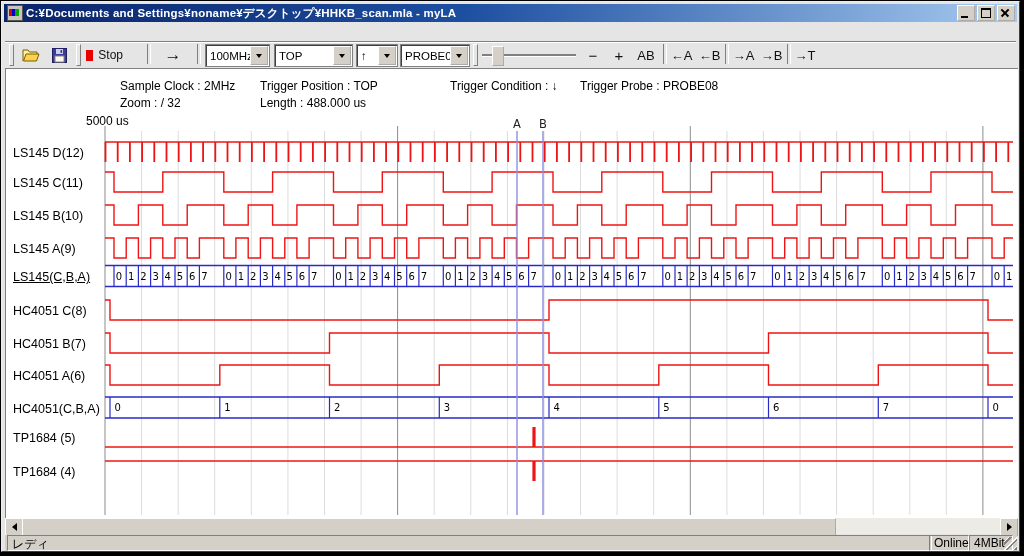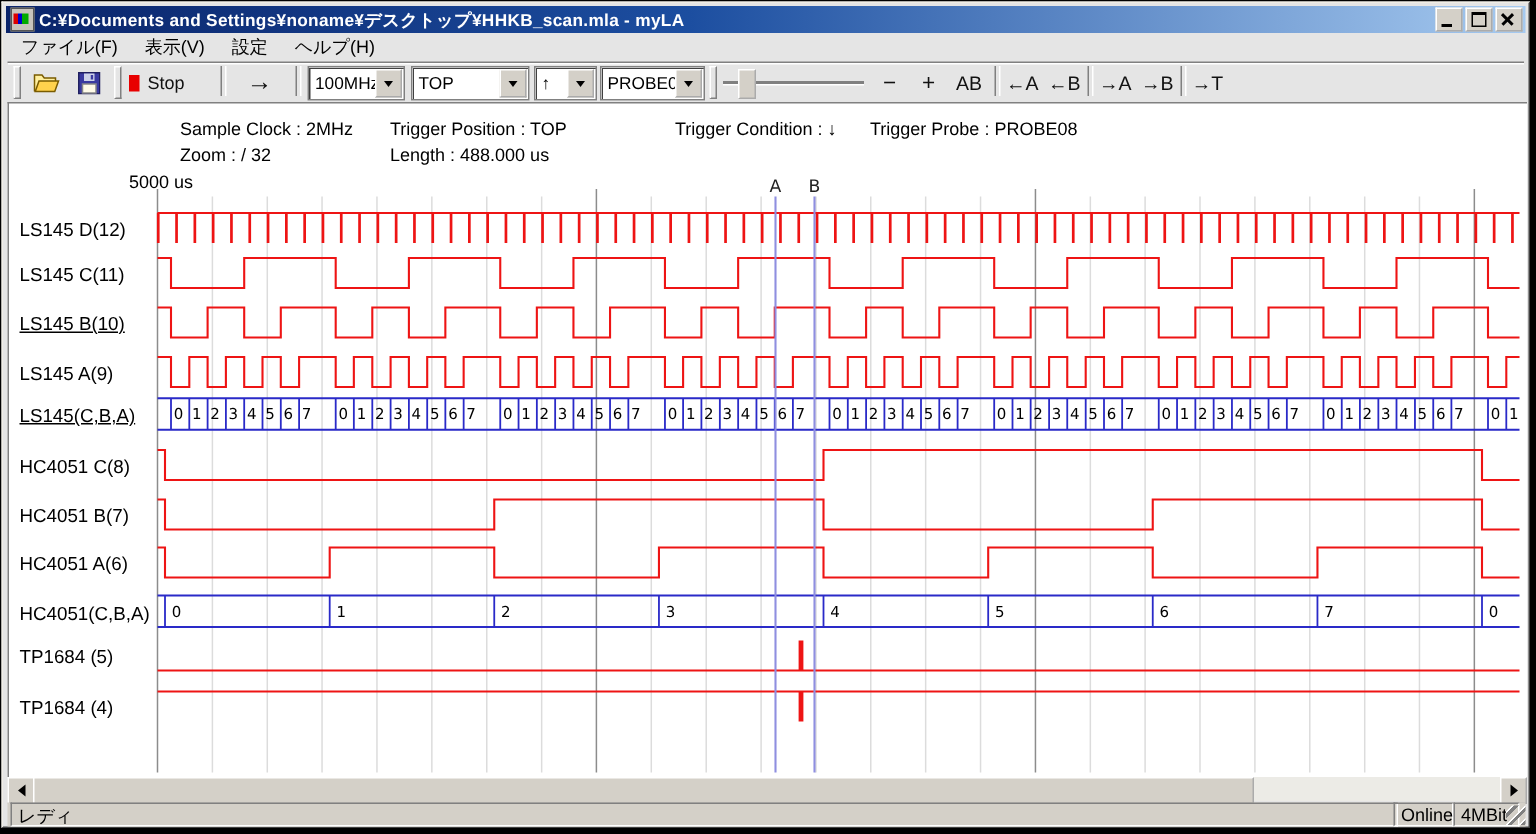--- a/index.html
+++ b/index.html
@@ -77,26 +77,20 @@
           <i></i>
         </span>
       <span class="title">C:¥Documents and Settings¥noname¥デスクトップ¥HHKB_scan.mla - myLA</span>
       <span class="winbtns">
         <span class="wbtn min"></span>
         <span class="wbtn max"></span>
         <span class="wbtn cls"></span>
       </span>
     </div>
 
-    <div class="menubar">
-      <span class="menu-item">ファイル(F)</span>
-      <span class="menu-item">表示(V)</span>
-      <span class="menu-item">設定</span>
-      <span class="menu-item">ヘルプ(H)</span>
-    </div>
 
     <div class="toolbar">
       <div class="tb grip" style="left:4px"></div>
 
       <div class="tb tbtn" style="left:14px;width:24px">
         <svg width="18" height="15" viewBox="0 0 18 15">
           <path d="M1 13 V2 h5 l1.5 2 H15 v2" fill="#ffef9e" stroke="#7a5c00"></path>
           <path d="M1.5 13 L4 6 h13 l-2.5 7 Z" fill="#ffd24d" stroke="#7a5c00"></path>
         </svg>
       </div>
@@ -173,21 +167,21 @@
     <div class="info" style="left:258px;top:77px">Trigger Position : TOP</div>
     <div class="info" style="left:448px;top:77px">Trigger Condition : ↓</div>
     <div class="info" style="left:578px;top:77px">Trigger Probe : PROBE08</div>
     <div class="info" style="left:118px;top:94px">Zoom : /  32</div>
     <div class="info" style="left:258px;top:94px">Length : 488.000 us</div>
     <div class="info" style="left:84px;top:112px">5000 us</div>
 
     <div id="channel-labels">
         <div class="chlabel" style="top: 144px;">LS145 D(12)</div>
         <div class="chlabel" style="top: 174px;">LS145 C(11)</div>
-        <div class="chlabel" style="top: 207px; text-decoration: underline;">LS145 B(10)</div>
+        <div class="chlabel" style="top: 207px;">LS145 B(10)</div>
         <div class="chlabel" style="top: 240px;">LS145 A(9)</div>
         <div class="chlabel" style="top: 268px; text-decoration: underline;">LS145(C,B,A)</div>
         <div class="chlabel" style="top: 302px;">HC4051 C(8)</div>
         <div class="chlabel" style="top: 335px;">HC4051 B(7)</div>
         <div class="chlabel" style="top: 367px;">HC4051 A(6)</div>
         <div class="chlabel" style="top: 399.5px;">HC4051(C,B,A)</div>
         <div class="chlabel" style="top: 429px;">TP1684 (5)</div>
         <div class="chlabel" style="top: 463px; text-align: right;">TP1684 (4)</div>
       </div>
 

